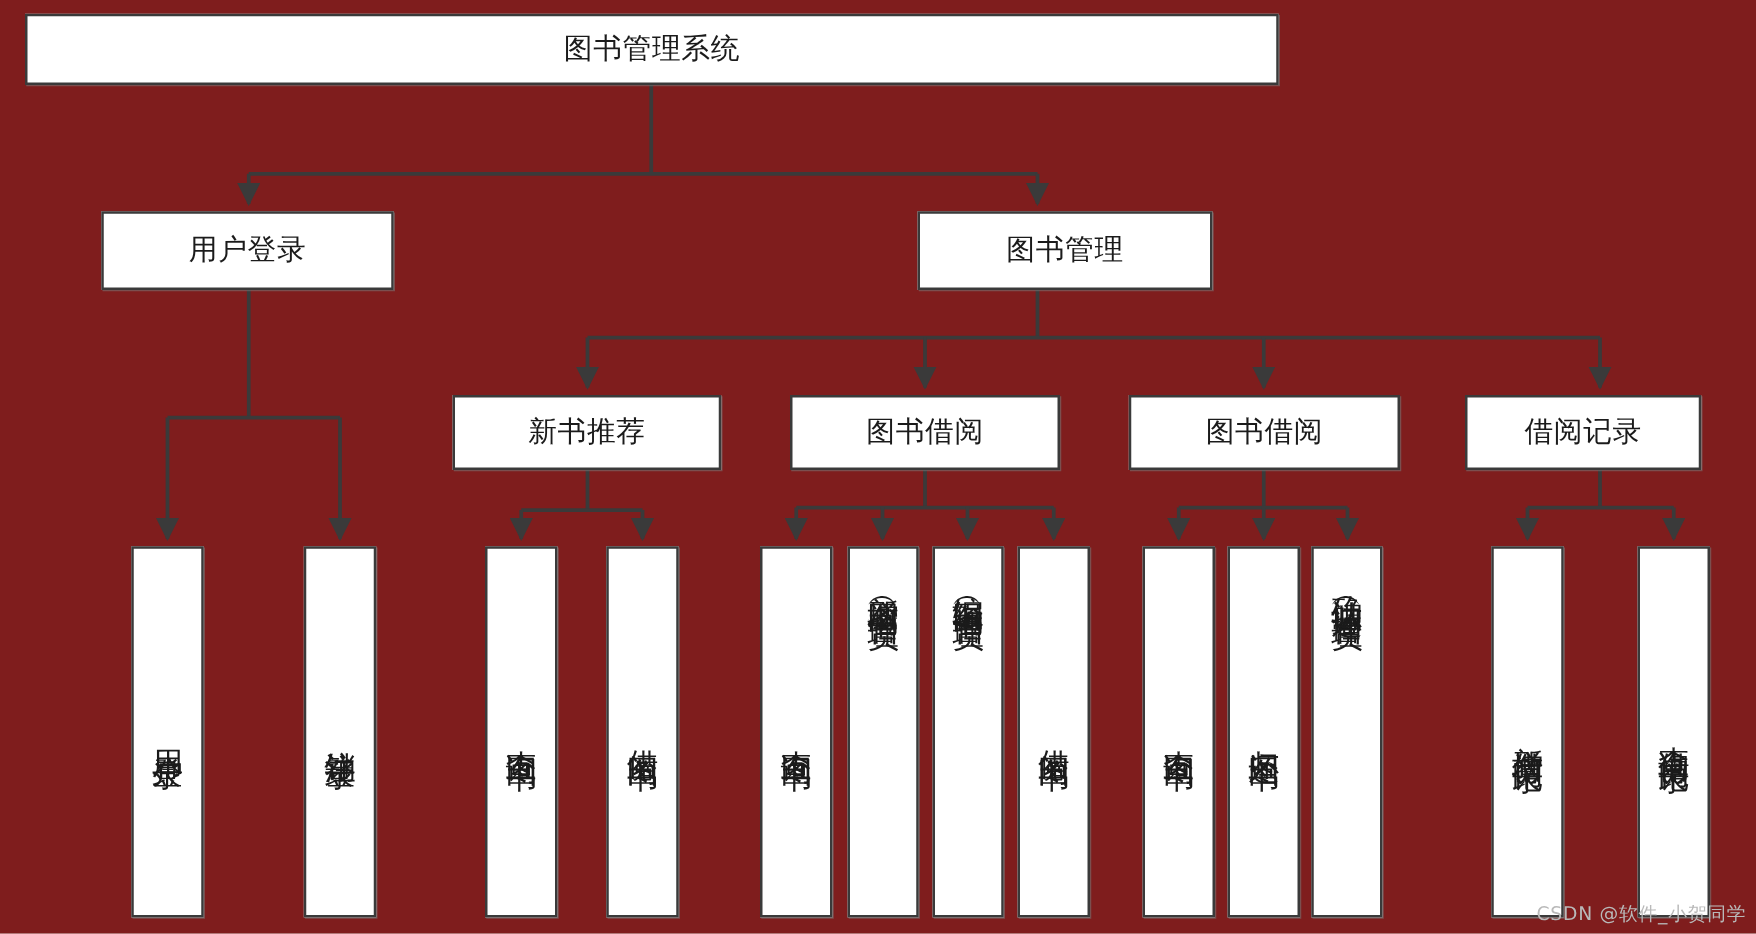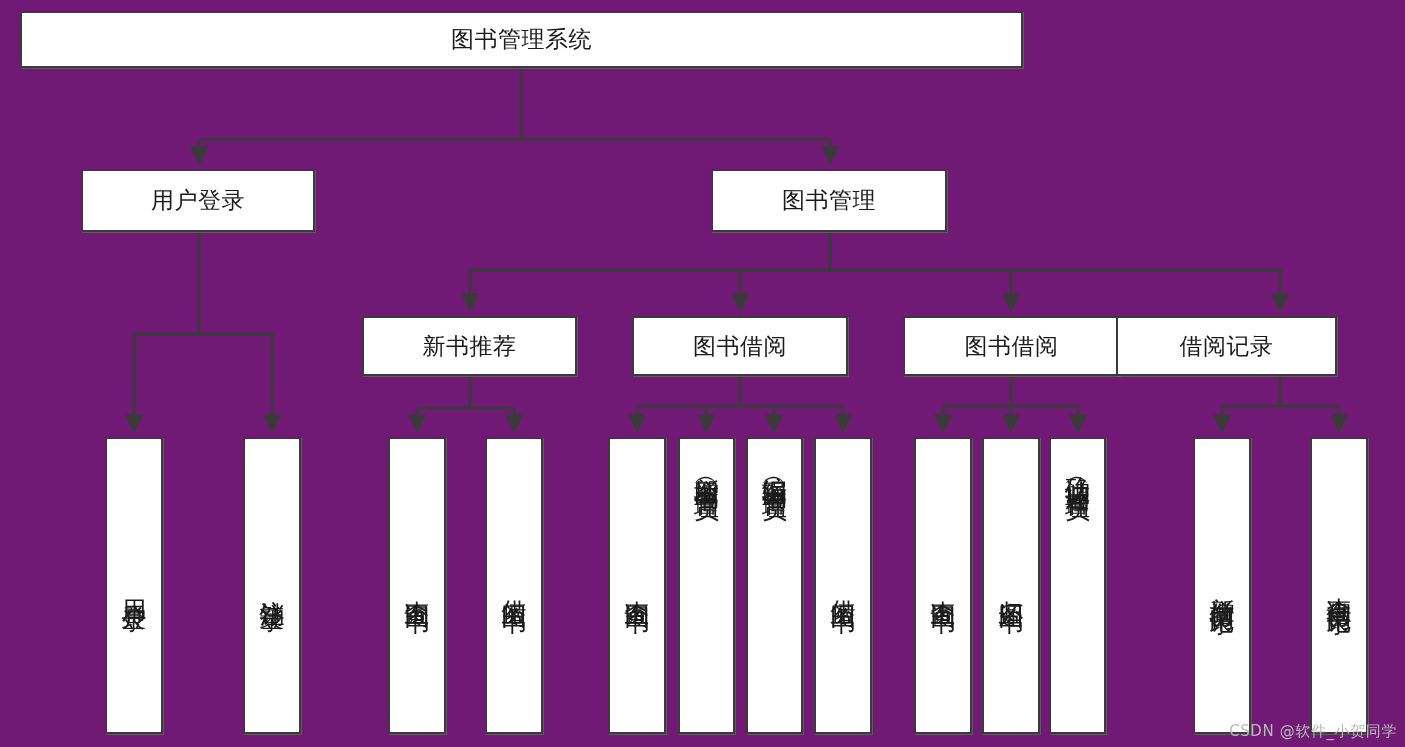--- a/index.html
+++ b/index.html
@@ -8,21 +8,21 @@
     padding: 0;
     background: #ffffff;
   }
   body {
     font-family: "DejaVu Sans", "Liberation Sans", sans-serif;
   }
   #canvas {
     position: relative;
     width: 1405px;
     height: 747px;
-    background: #701a75;
+    background: #7f1d1d;
     overflow: hidden;
   }
   #svg-layer {
     position: absolute;
     left: 0;
     top: 0;
     width: 1405px;
     height: 747px;
   }
   .node {
@@ -131,37 +131,37 @@
   </svg>
 
   <div class="node horiz" style="left:20px; top:11px; width:1003px; height:57px;">
     <span class="node-label">图书管理系统</span>
   </div>
 
   <div class="node horiz" style="left:81px; top:169px; width:234px; height:63px;">
     <span class="node-label">用户登录</span>
   </div>
 
-  <div class="node horiz" style="left:711px; top:169px; width:236px; height:63px;">
+  <div class="node horiz" style="left:734px; top:169px; width:236px; height:63px;">
     <span class="node-label">图书管理</span>
   </div>
 
   <div class="node horiz" style="left:362px; top:316px; width:215px; height:60px;">
     <span class="node-label">新书推荐</span>
   </div>
 
   <div class="node horiz" style="left:632px; top:316px; width:216px; height:60px;">
     <span class="node-label">图书借阅</span>
   </div>
 
   <div class="node horiz" style="left:903px; top:316px; width:217px; height:60px;">
     <span class="node-label">图书借阅</span>
   </div>
 
-  <div class="node horiz" style="left:1116px; top:316px; width:221px; height:60px;">
+  <div class="node horiz" style="left:1172px; top:316px; width:189px; height:60px;">
     <span class="node-label">借阅记录</span>
   </div>
 
   <div class="node vert centered" style="left:105px; top:437px; width:58px; height:297px;">
     <span class="node-label">用户登录</span>
   </div>
 
   <div class="node vert centered" style="left:243px; top:437px; width:58px; height:297px;">
     <span class="node-label">注销登录</span>
   </div>

